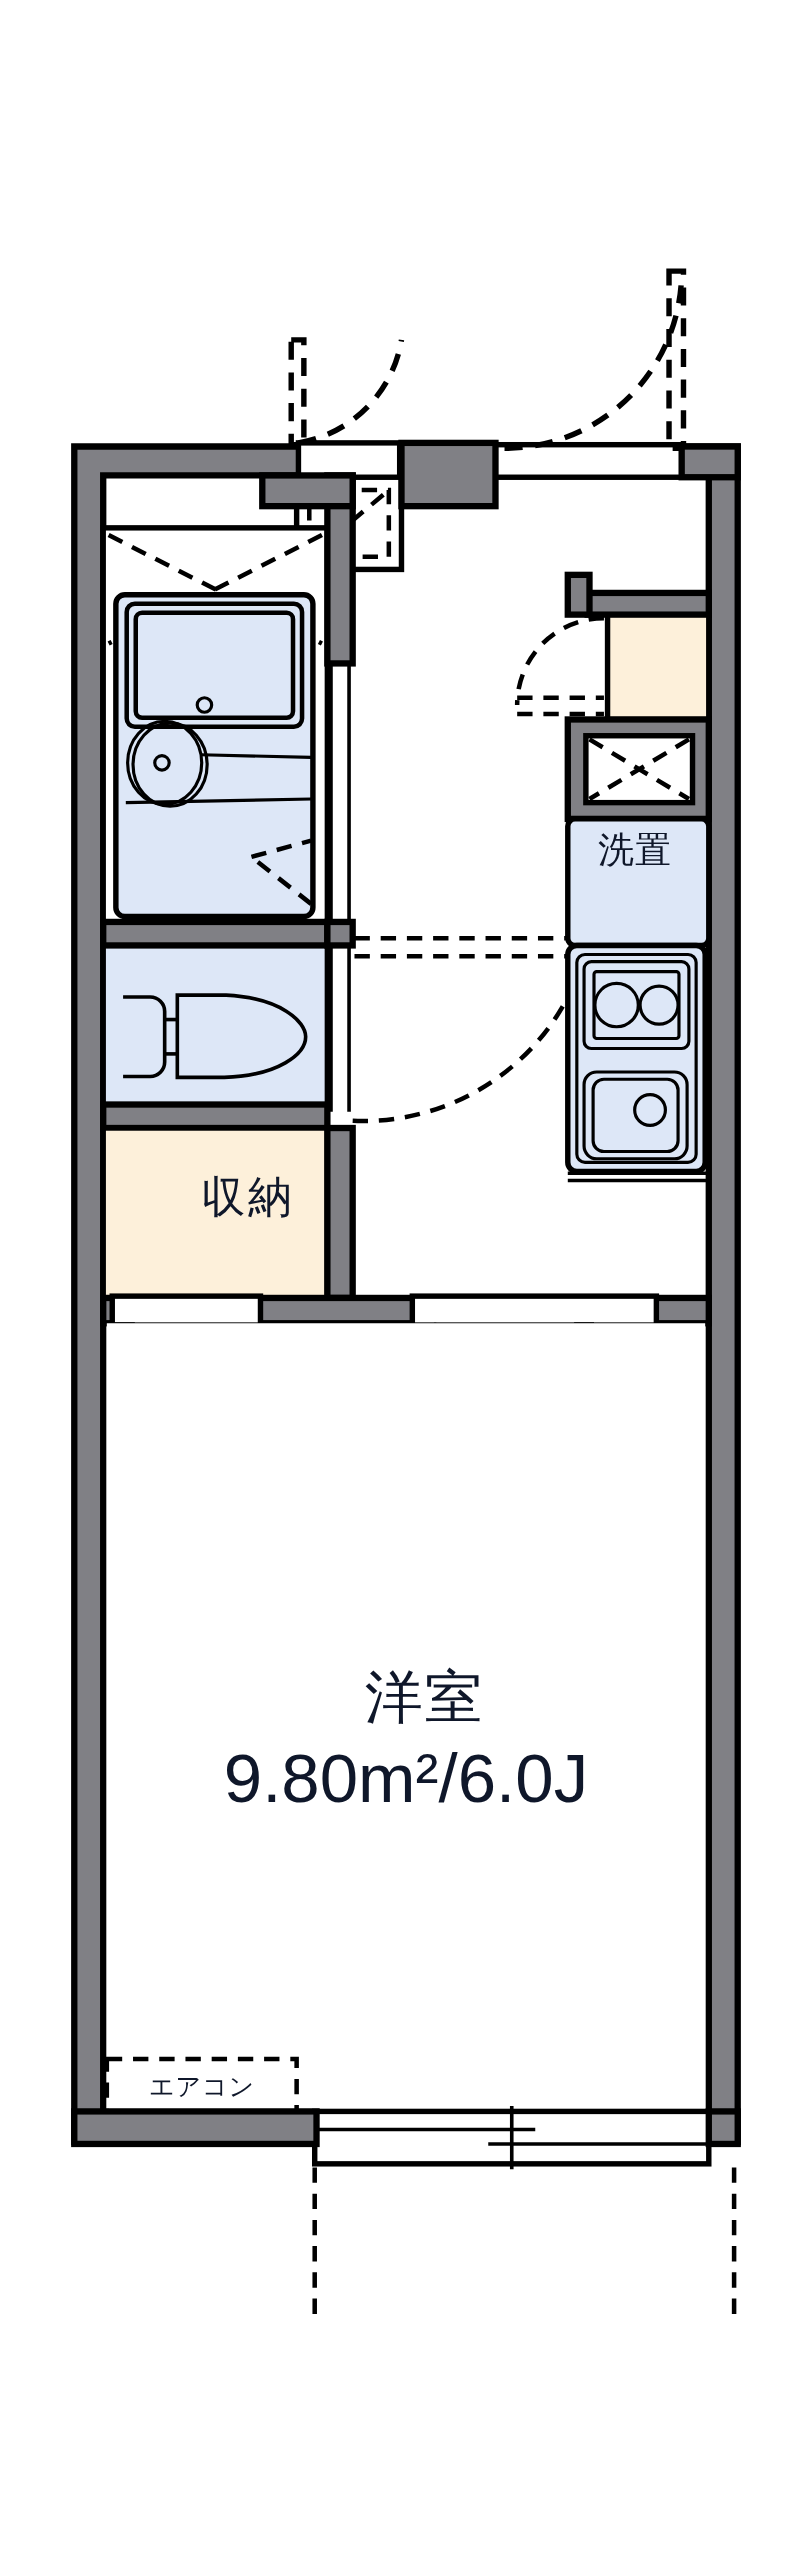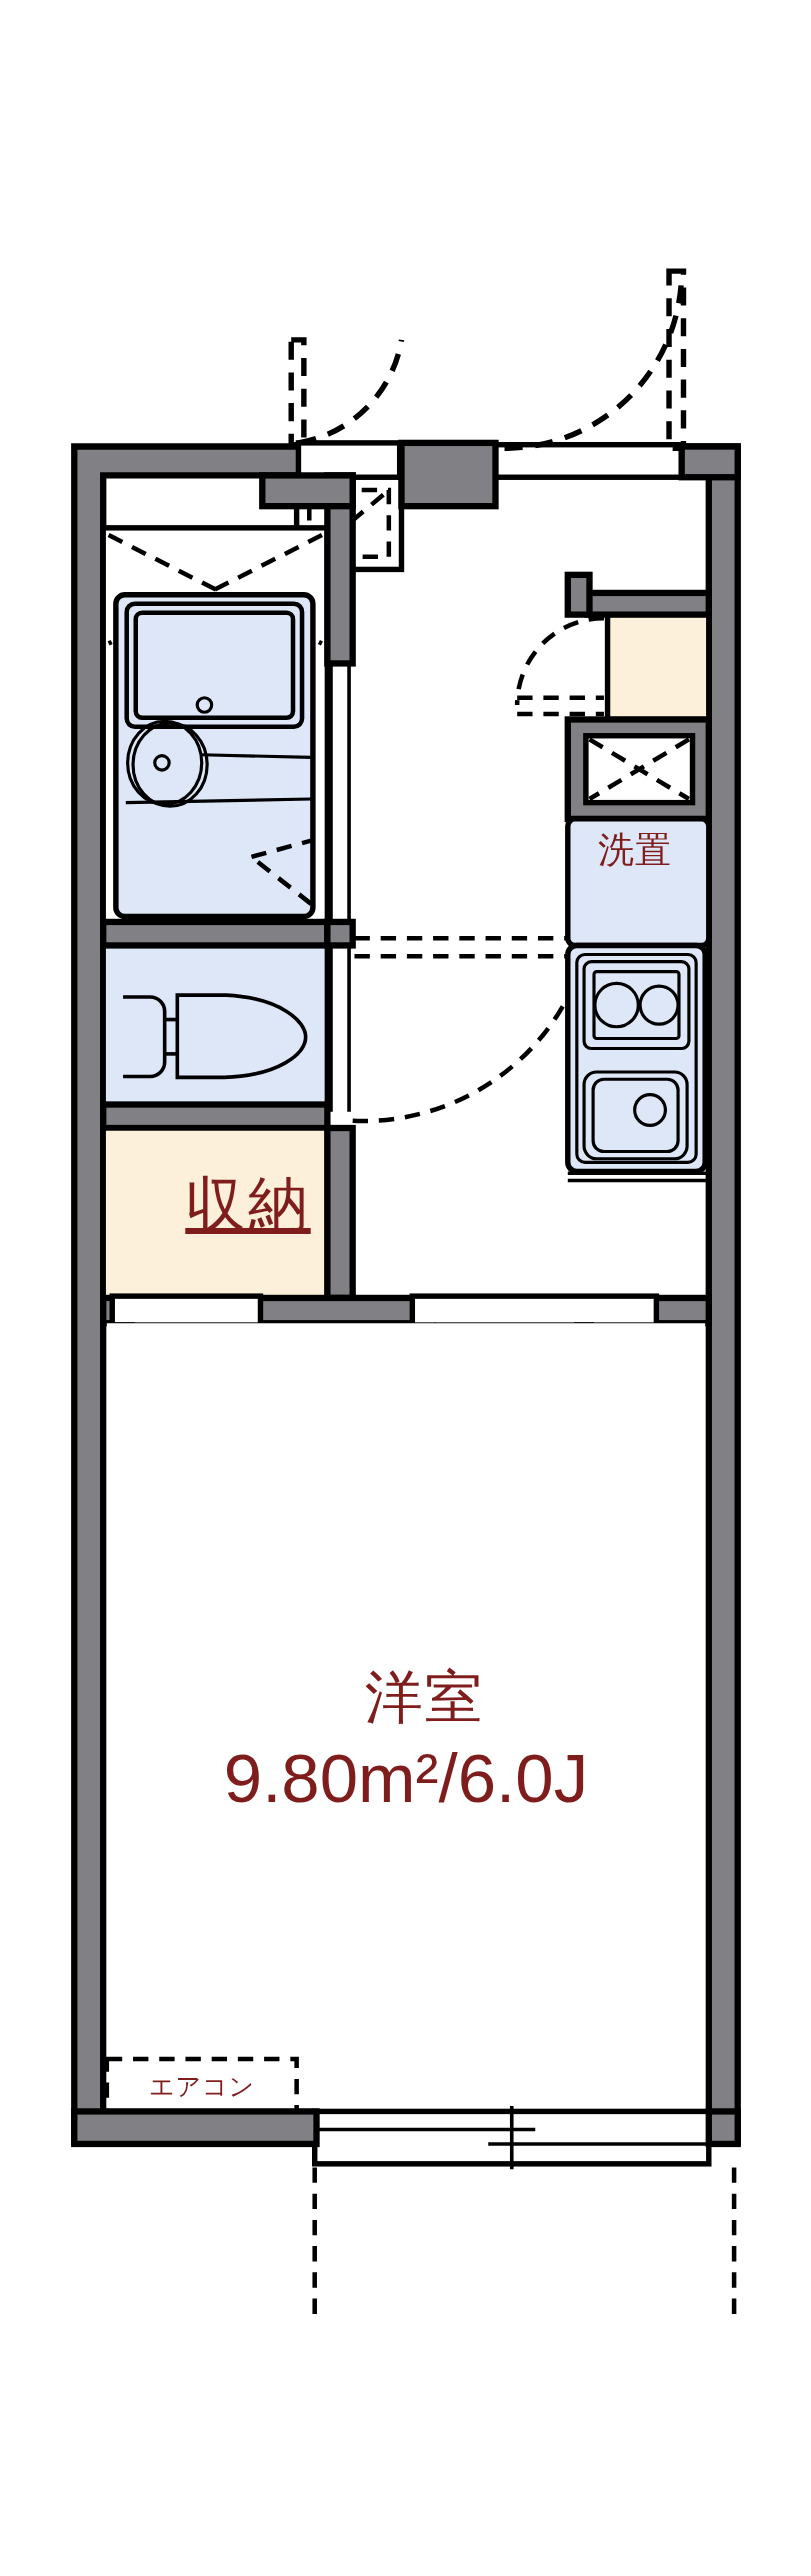--- a/index.html
+++ b/index.html
@@ -1,23 +1,23 @@
 <!DOCTYPE html>
 <html style="font-size:14.5px"><head>
 <meta charset="utf-8">
 <style>
   html,body{margin:0;padding:0;background:#ffffff;}
   body{font-family:"Liberation Sans","DejaVu Sans",sans-serif;}
   #stage{position:relative;width:812px;height:2576px;background:#ffffff;overflow:hidden;}
   #plan{position:absolute;left:0;top:0;width:812px;height:2576px;}
-  .lbl{position:absolute;color:#7f1d1d;text-align:center;white-space:nowrap;line-height:1;}
+  .lbl{position:absolute;color:#0f172a;text-align:center;white-space:nowrap;line-height:1;}
   #room-name{font-size:58px;left:0;right:0;top:1668px;letter-spacing:1.8px;margin-left:37px;}
   #room-area{font-size:69px;left:0;right:0;top:1744px;}
   #wash-label{font-size:36px;left:558px;top:832px;width:154px;letter-spacing:0.9px;}
-  #storage-label{font-size:60px;left:99px;top:1175px;width:298px;letter-spacing:2.7px;text-decoration:underline;}
+  #storage-label{font-size:44px;left:99px;top:1175px;width:298px;letter-spacing:2.7px;}
   #ac-label{font-size:25px;left:116px;top:2074px;width:172px;letter-spacing:0.9px;}
 </style>
 </head>
 <body>
 
 <div id="stage">
 
   <svg id="plan" viewBox="0 0 898 2850">
     <defs>
       <style>

